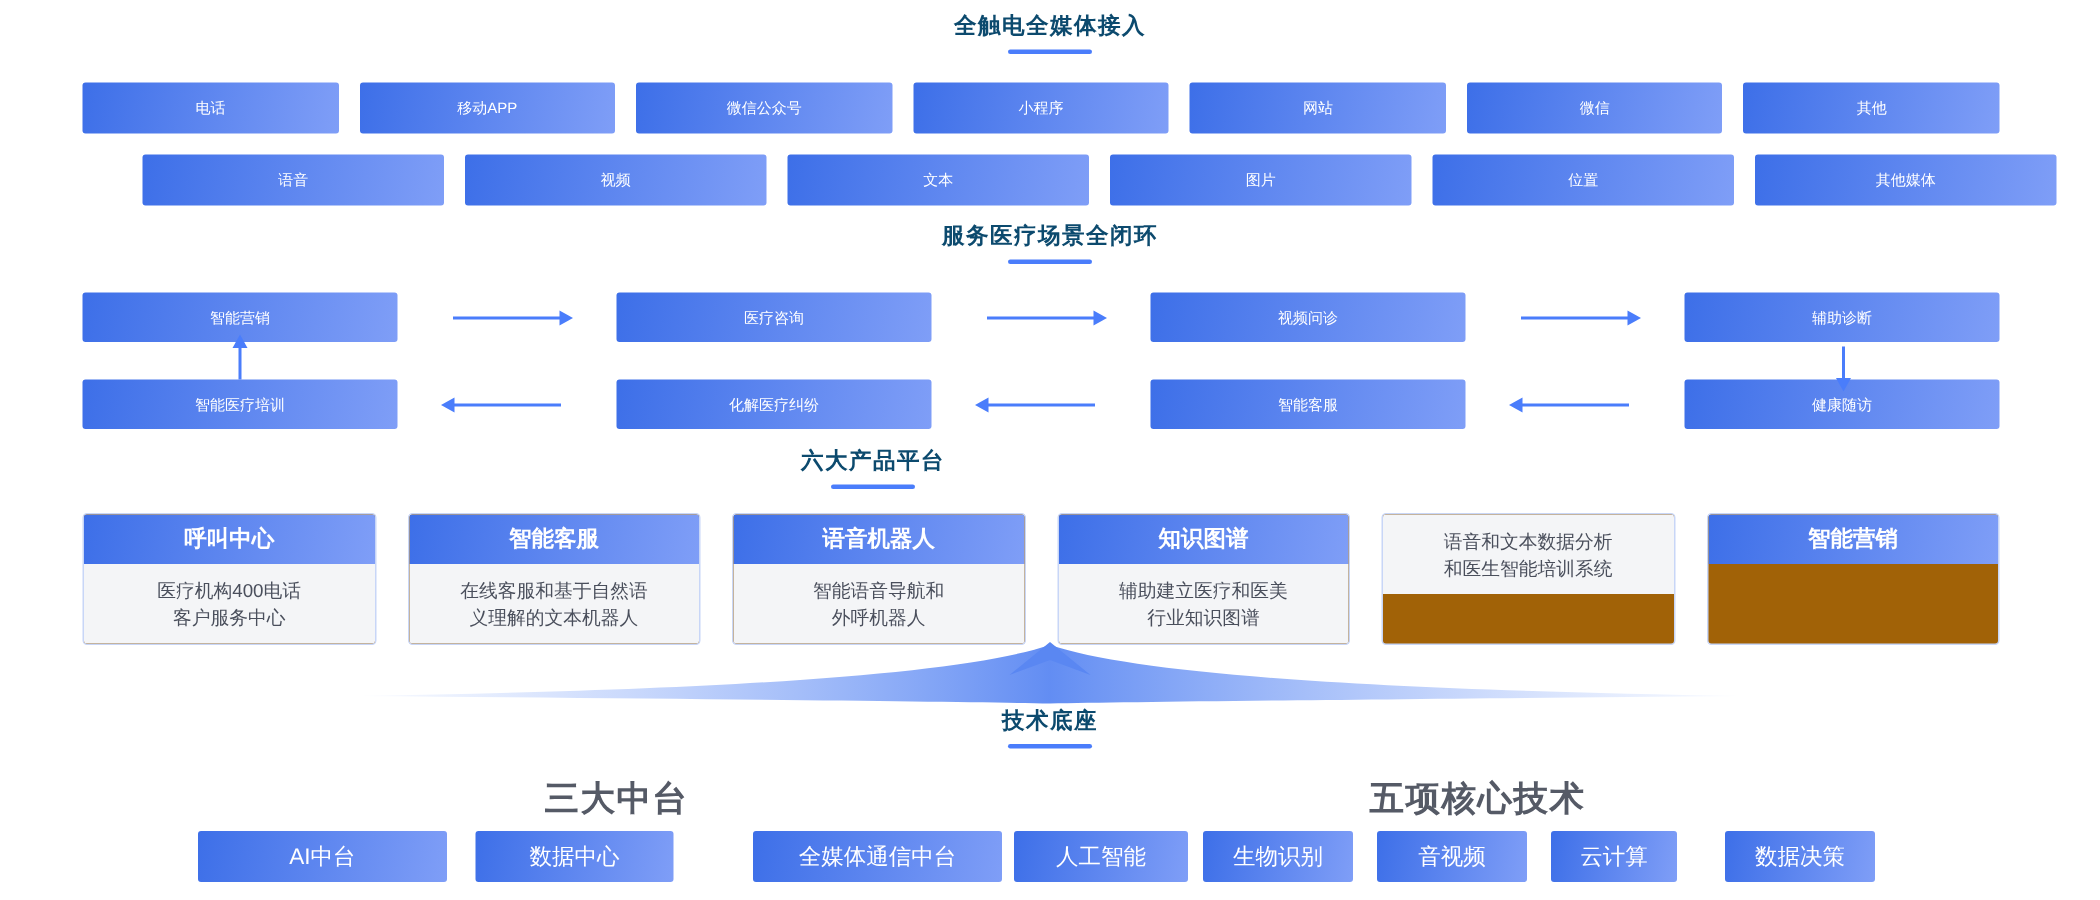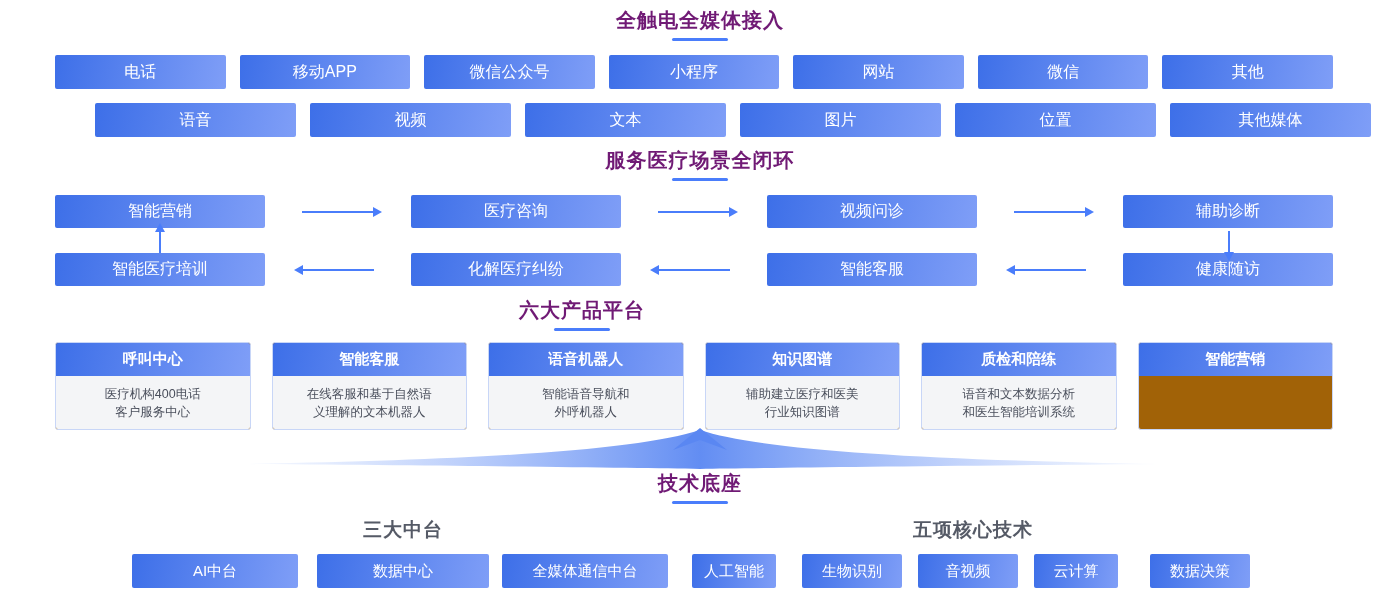--- a/index.html
+++ b/index.html
@@ -16,42 +16,42 @@
   }
   .page {
     position: relative;
     width: 1400px;
     height: 600px;
   }
 
   
   .section-title {
     text-align: center;
-    font-size: 20px;
+    font-size: 15px;
     font-weight: bold;
-    color: #701a75;
+    color: #0c4a6e;
     letter-spacing: 1px;
     line-height: 1;
   }
   .title-underline {
     width: 56px;
     height: 3px;
     background: #4a7dfb;
     border-radius: 2px;
     margin: 8px auto 0 auto;
   }
 
   
   .chip {
     box-sizing: border-box;
     display: flex;
     align-items: center;
     justify-content: center;
     color: #ffffff;
-    font-size: 16px;
+    font-size: 10px;
     border-radius: 2px;
     background: linear-gradient(100deg, #3d6fe8 0%, #7f9ef7 100%);
     white-space: nowrap;
   }
 
   
   .channel-row-1 {
     position: absolute;
     left: 55px;
     top: 55px;
@@ -192,21 +192,21 @@
   }
 
   
   .base-title-wrap {
     position: absolute;
     left: 0; right: 0;
     top: 473px;
   }
   .sub-label {
     position: absolute;
-    font-size: 19px;
+    font-size: 23px;
     font-weight: bold;
     color: #555a66;
     letter-spacing: 1px;
   }
   .sub-label-left  { left: 363px; top: 517px; }
   .sub-label-right { left: 913px; top: 517px; }
 
   .base-row {
     position: absolute;
     left: 0;
@@ -320,21 +320,20 @@
       </div>
     </div>
     <div class="platform-card">
       <div class="platform-head">知识图谱</div>
       <div class="platform-body">
         <span>辅助建立医疗和医美</span>
         <span>行业知识图谱</span>
       </div>
     </div>
     <div class="platform-card">
-      <div class="platform-head">质检和陪练</div>
       <div class="platform-body">
         <span>语音和文本数据分析</span>
         <span>和医生智能培训系统</span>
       </div>
     </div>
     <div class="platform-card">
       <div class="platform-head">智能营销</div>
     </div>
   </div>
 
@@ -355,22 +354,22 @@
   <div class="base-title-wrap">
     <div class="section-title">技术底座</div>
     <div class="title-underline"></div>
   </div>
 
   <div class="sub-label sub-label-left">三大中台</div>
   <div class="sub-label sub-label-right">五项核心技术</div>
 
   <div class="base-row">
     <div class="chip base-chip" style="left:132px;  width:166px;">AI中台</div>
-    <div class="chip base-chip" style="left:317px;  width:172px;">数据中心</div>
+    <div class="chip base-chip" style="left:317px;  width:132px;">数据中心</div>
     <div class="chip base-chip" style="left:502px;  width:166px;">全媒体通信中台</div>
-    <div class="chip base-chip" style="left:692px;  width:84px;">人工智能</div>
+    <div class="chip base-chip" style="left:676px;  width:116px;">人工智能</div>
     <div class="chip base-chip" style="left:802px;  width:100px;">生物识别</div>
     <div class="chip base-chip" style="left:918px;  width:100px;">音视频</div>
     <div class="chip base-chip" style="left:1034px; width:84px;">云计算</div>
     <div class="chip base-chip" style="left:1150px; width:100px;">数据决策</div>
   </div>
 
 </div>
 
 </body></html>

